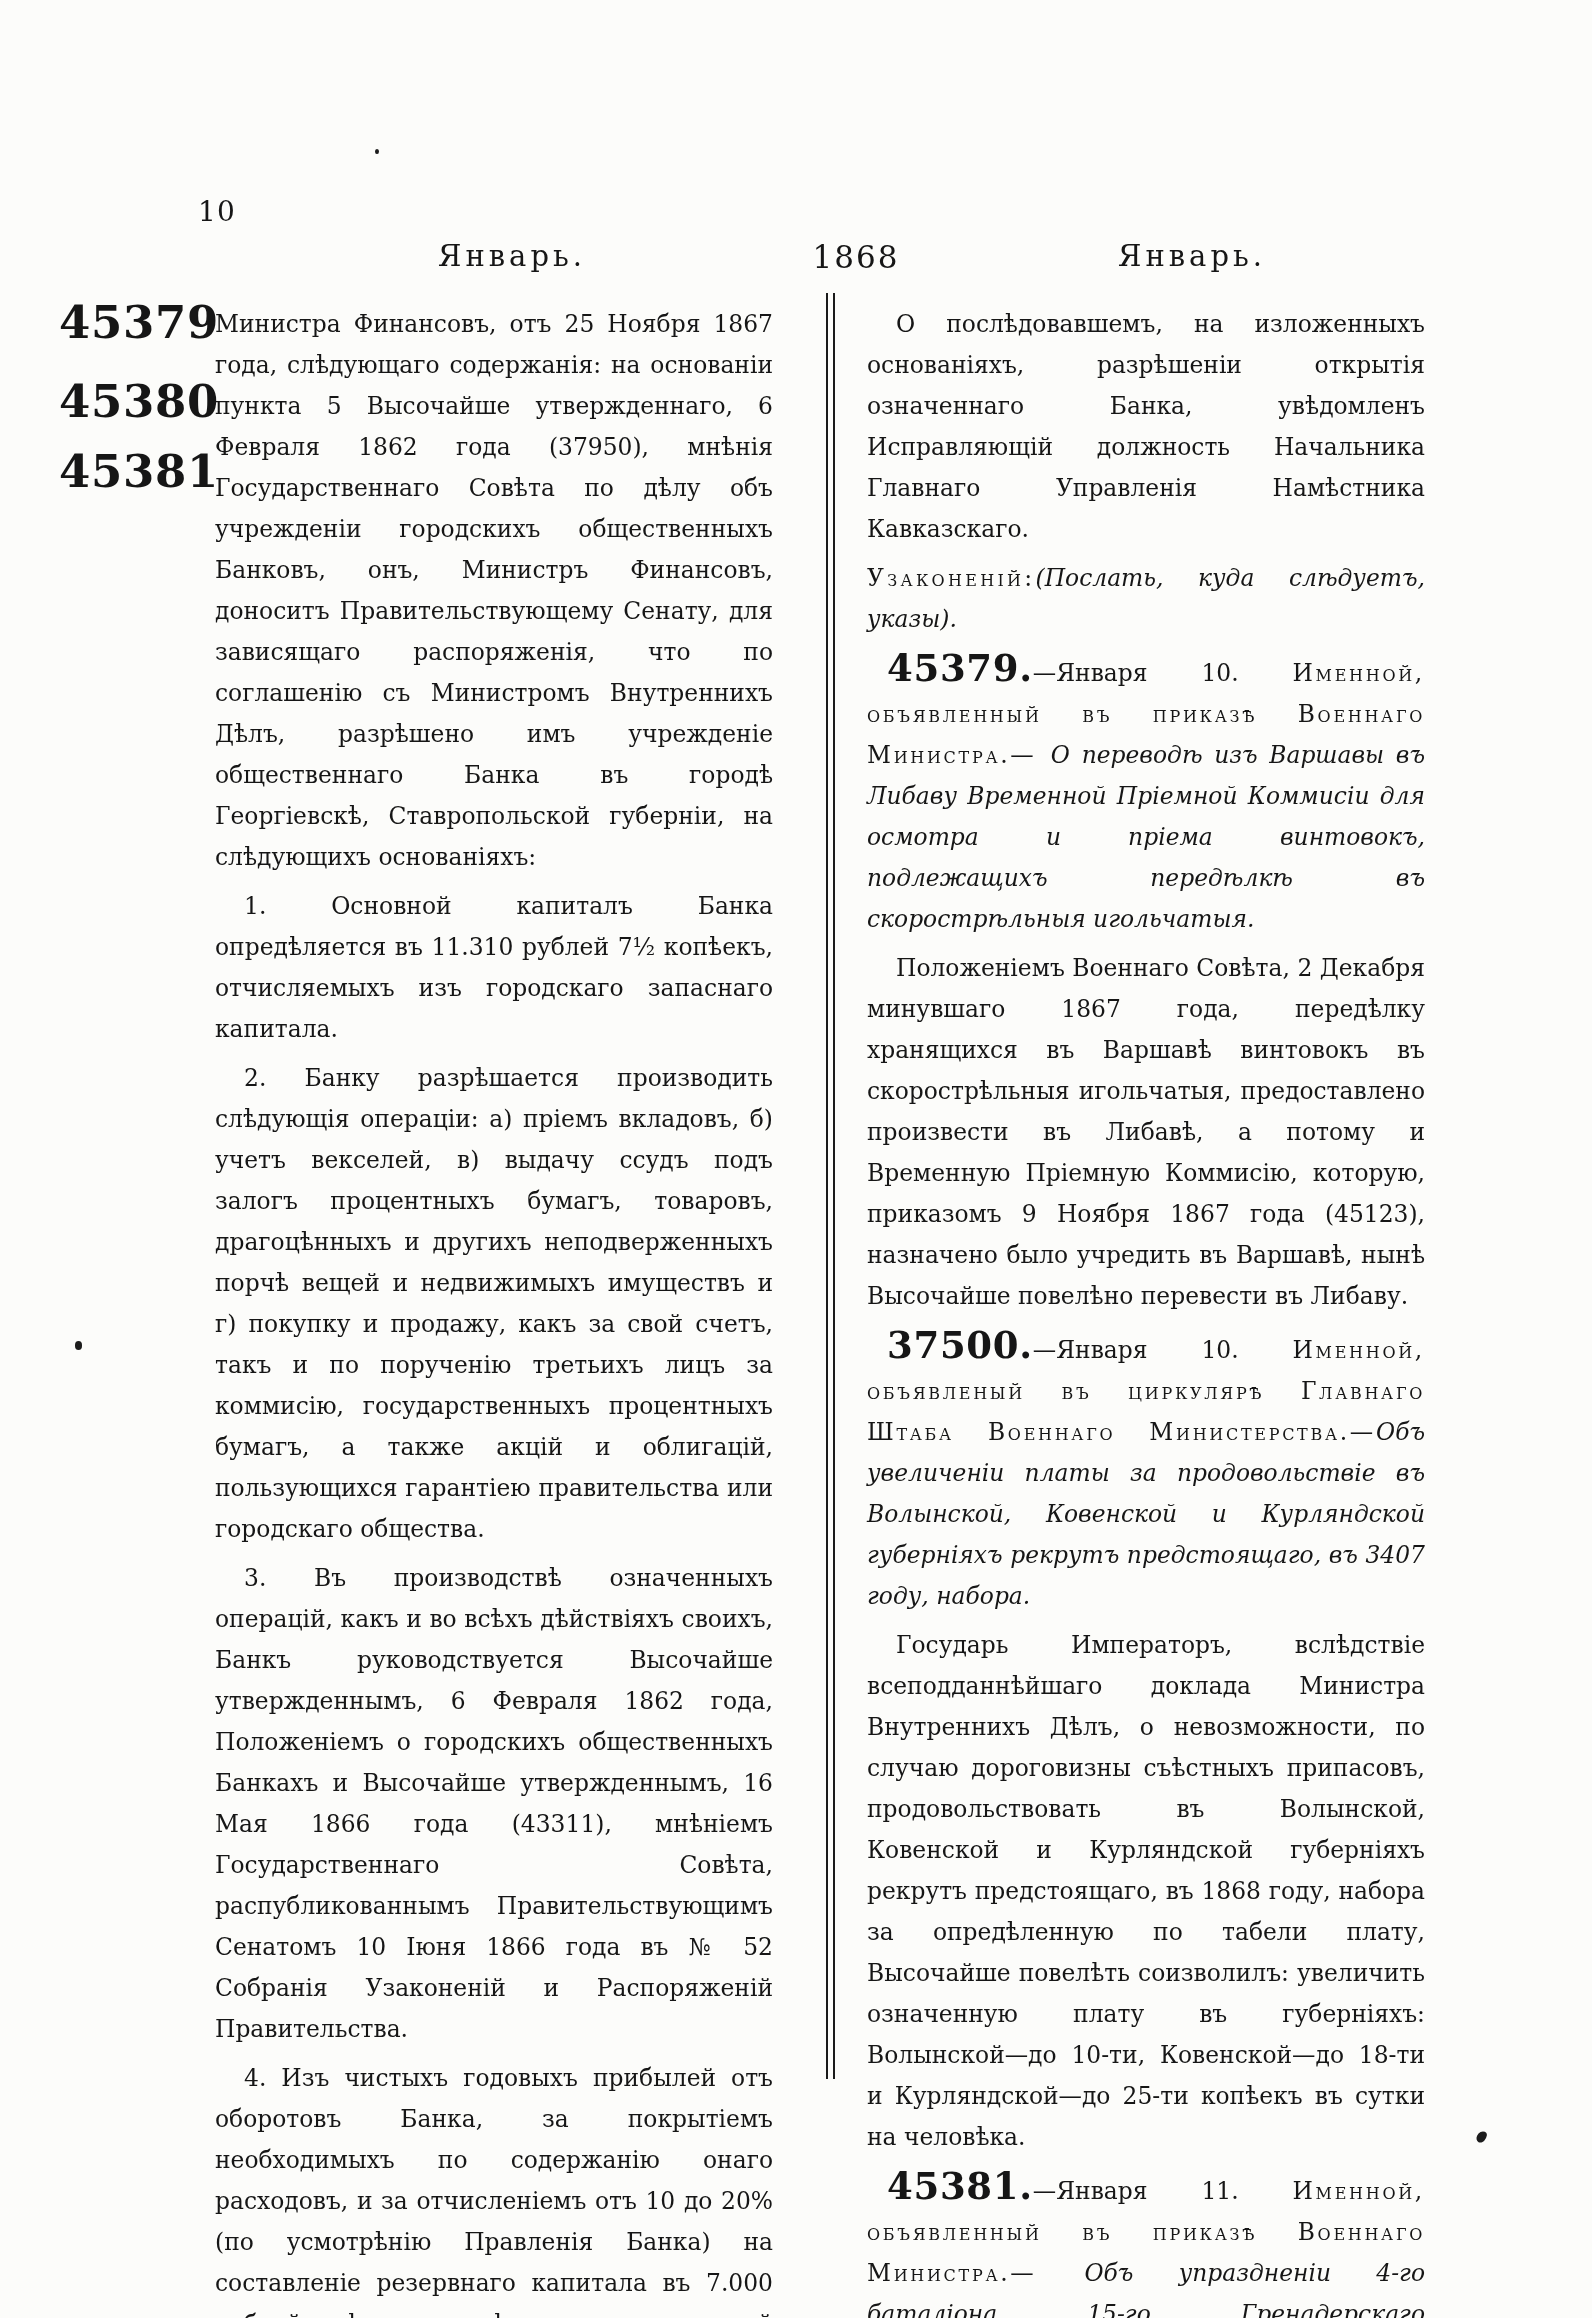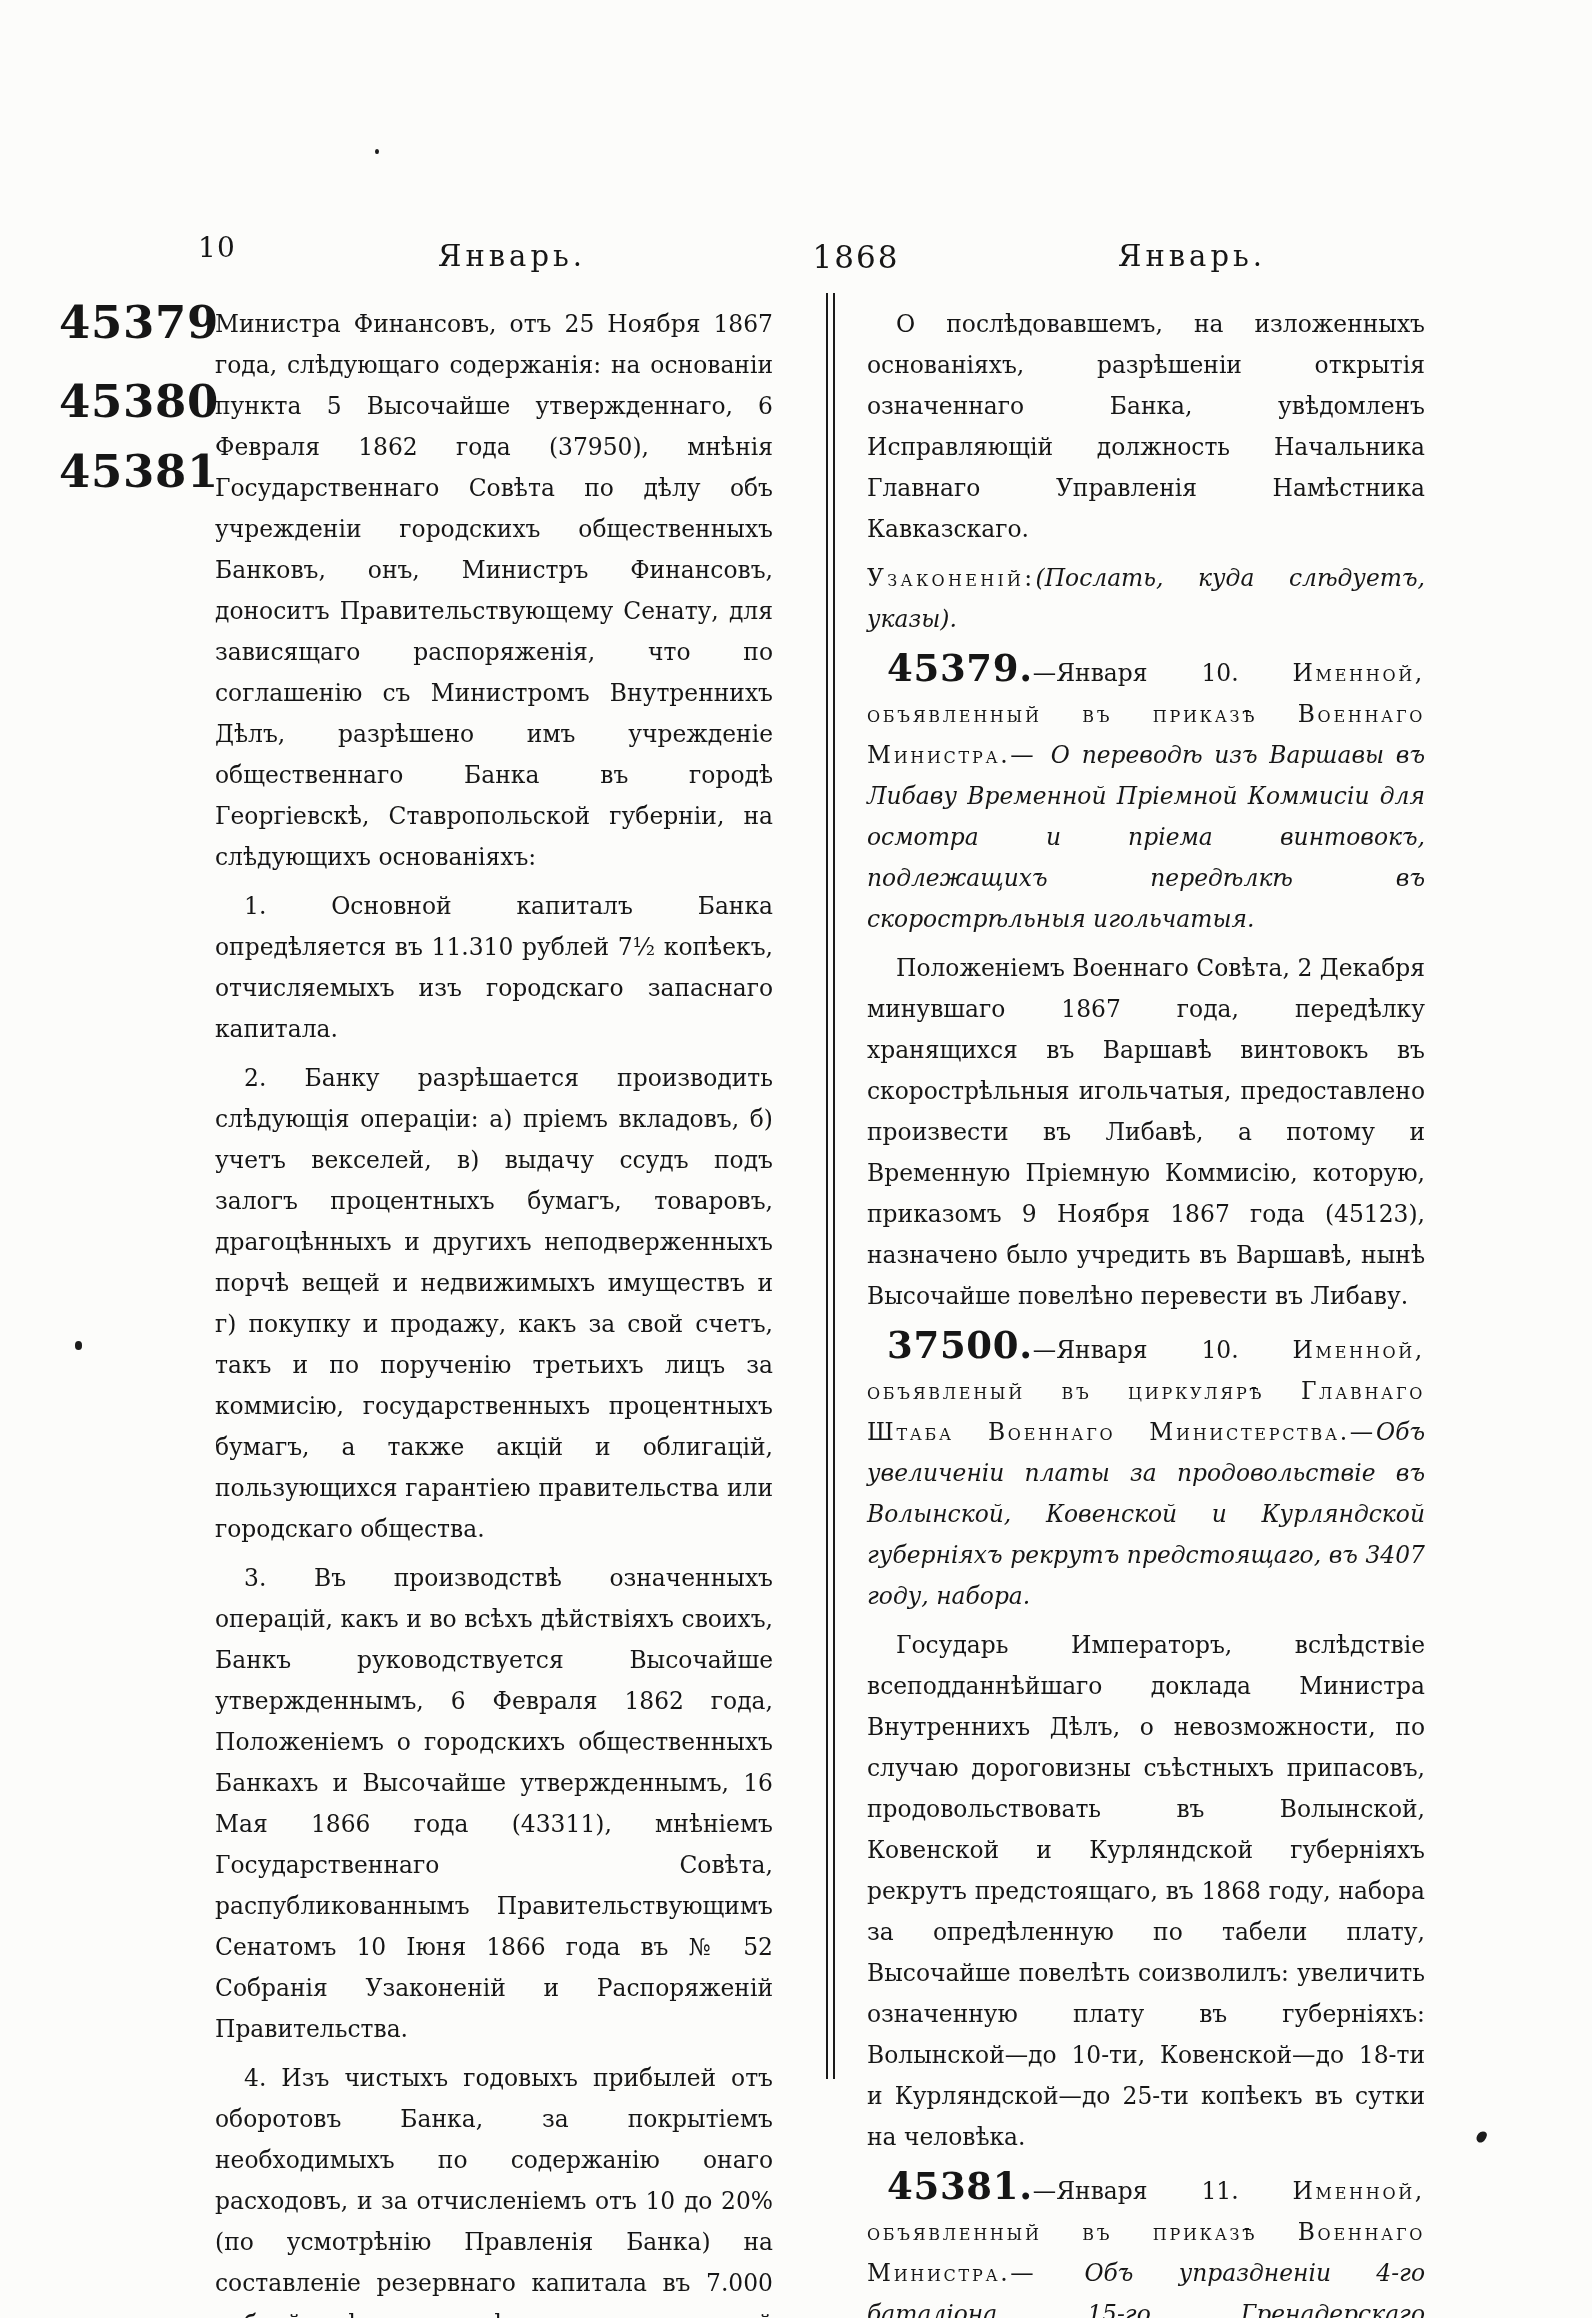--- a/index.html
+++ b/index.html
@@ -14,21 +14,20 @@
     height:2319px;
     background:#fcfcfa;
     overflow:hidden;
   }
   
   .page-num{
     position:absolute;
     left:198px; top:195px;
     font-size:28px;
     letter-spacing:1.3px;
-    margin-top:36px;
   }
   .running-title{
     position:absolute;
     left:0; top:191px;
     width:1592px;
     text-align:center;
     font-size:33px;
     letter-spacing:10px;
     white-space:nowrap;
   }

